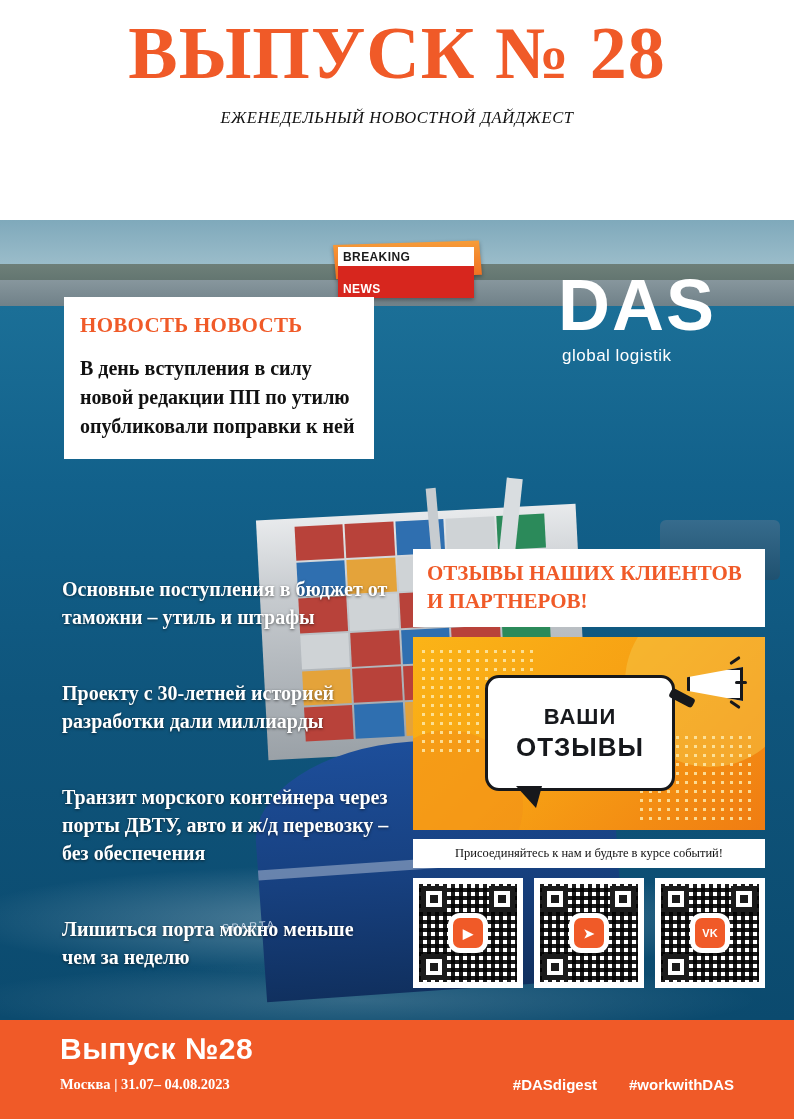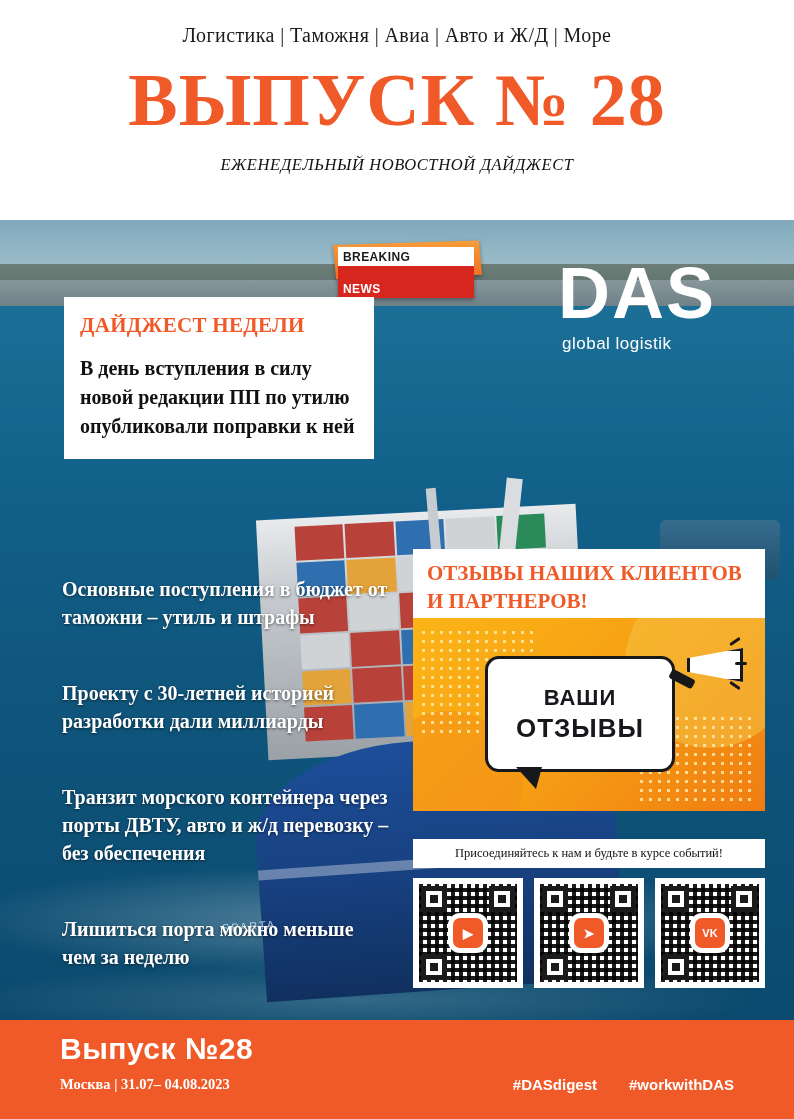--- a/index.html
+++ b/index.html
@@ -157,21 +157,21 @@
   }
 
   
   .logo {
     position: absolute; right: 26px; top: 258px; text-align: left; width: 210px;
   }
   .logo-text {
     font-family: "Liberation Sans", sans-serif;
     font-weight: bold;
     font-size: 72px; line-height: 70px;
-    color: #ffffff; letter-spacing: 2px;
+    color: #ffffff; letter-spacing: 2px; margin-top: 12px;
   }
   .logo-sub {
     font-family: "Liberation Sans", sans-serif;
     font-size: 17px; color: #ffffff; letter-spacing: .5px;
     margin-top: 6px; margin-left: 4px;
   }
 
   
   .news-card {
     position: absolute; left: 64px; top: 297px; width: 310px;
@@ -206,21 +206,21 @@
   
   .reviews-title {
     position: absolute; left: 413px; top: 549px; width: 352px;
     background: #ffffff;
     padding: 10px 14px 12px 14px;
     font-family: "Liberation Serif", serif;
     font-weight: bold; font-size: 21px; line-height: 28px;
     color: #f05a28;
   }
   .reviews-banner {
-    position: absolute; left: 413px; top: 618px; width: 352px; height: 193px;
+    position: absolute; left: 413px; top: 637px; width: 352px; height: 193px;
     background: linear-gradient(135deg, #fbb417 0%, #f7a214 45%, #f07c12 100%);
     overflow: hidden;
   }
   .dots {
     position: absolute; left: 6px; top: 10px; width: 120px; height: 110px;
     background-image: radial-gradient(#fde9a8 1.6px, transparent 1.7px);
     background-size: 9px 9px; opacity: .85;
   }
   .dots.r {
     left: auto; right: 8px; top: 96px; width: 120px; height: 90px;
@@ -332,21 +332,20 @@
     display: flex; gap: 32px;
     font-family: "Liberation Sans", sans-serif; font-weight: bold; font-size: 15px; margin-left: 12px;
   }
 </style>
 </head>
 <body>
 
 <div class="page">
 
   <div class="masthead">
-    <div class="kicker">Логистика | Таможня |  Авиа  | Авто и Ж/Д | Море</div>
     <div class="issue-title">ВЫПУСК № 28</div>
     <div class="subtitle">ЕЖЕНЕДЕЛЬНЫЙ НОВОСТНОЙ ДАЙДЖЕСТ</div>
   </div>
 
   <div class="hero">
     <div class="hero-sky"></div>
     <div class="hero-hills"></div>
     <div class="port-strip"></div>
     <div class="hero-water"></div>
     <div class="wake w1"></div>
@@ -399,21 +398,21 @@
       <span class="breaking-word2">NEWS</span>
     </div>
   </div>
 
   <div class="logo">
     <div class="logo-text">DAS</div>
     <div class="logo-sub">global logistik</div>
   </div>
 
   <div class="news-card">
-    <div class="news-card-title">ДАЙДЖЕСТ НЕДЕЛИ</div>
+    <div class="news-card-title">НОВОСТЬ НОВОСТЬ</div>
     <div class="news-card-text">В день вступления в силу новой редакции ПП по утилю опубликовали поправки к ней</div>
   </div>
 
   <div class="headlines">
     <div class="headline">Основные поступления в бюджет от таможни – утиль и штрафы</div>
     <div class="headline">Проекту с 30-летней историей разработки дали миллиарды</div>
     <div class="headline">Транзит морского контейнера через порты ДВТУ, авто и ж/д перевозку – без обеспечения</div>
     <div class="headline">Лишиться порта можно меньше чем за неделю</div>
   </div>
 

